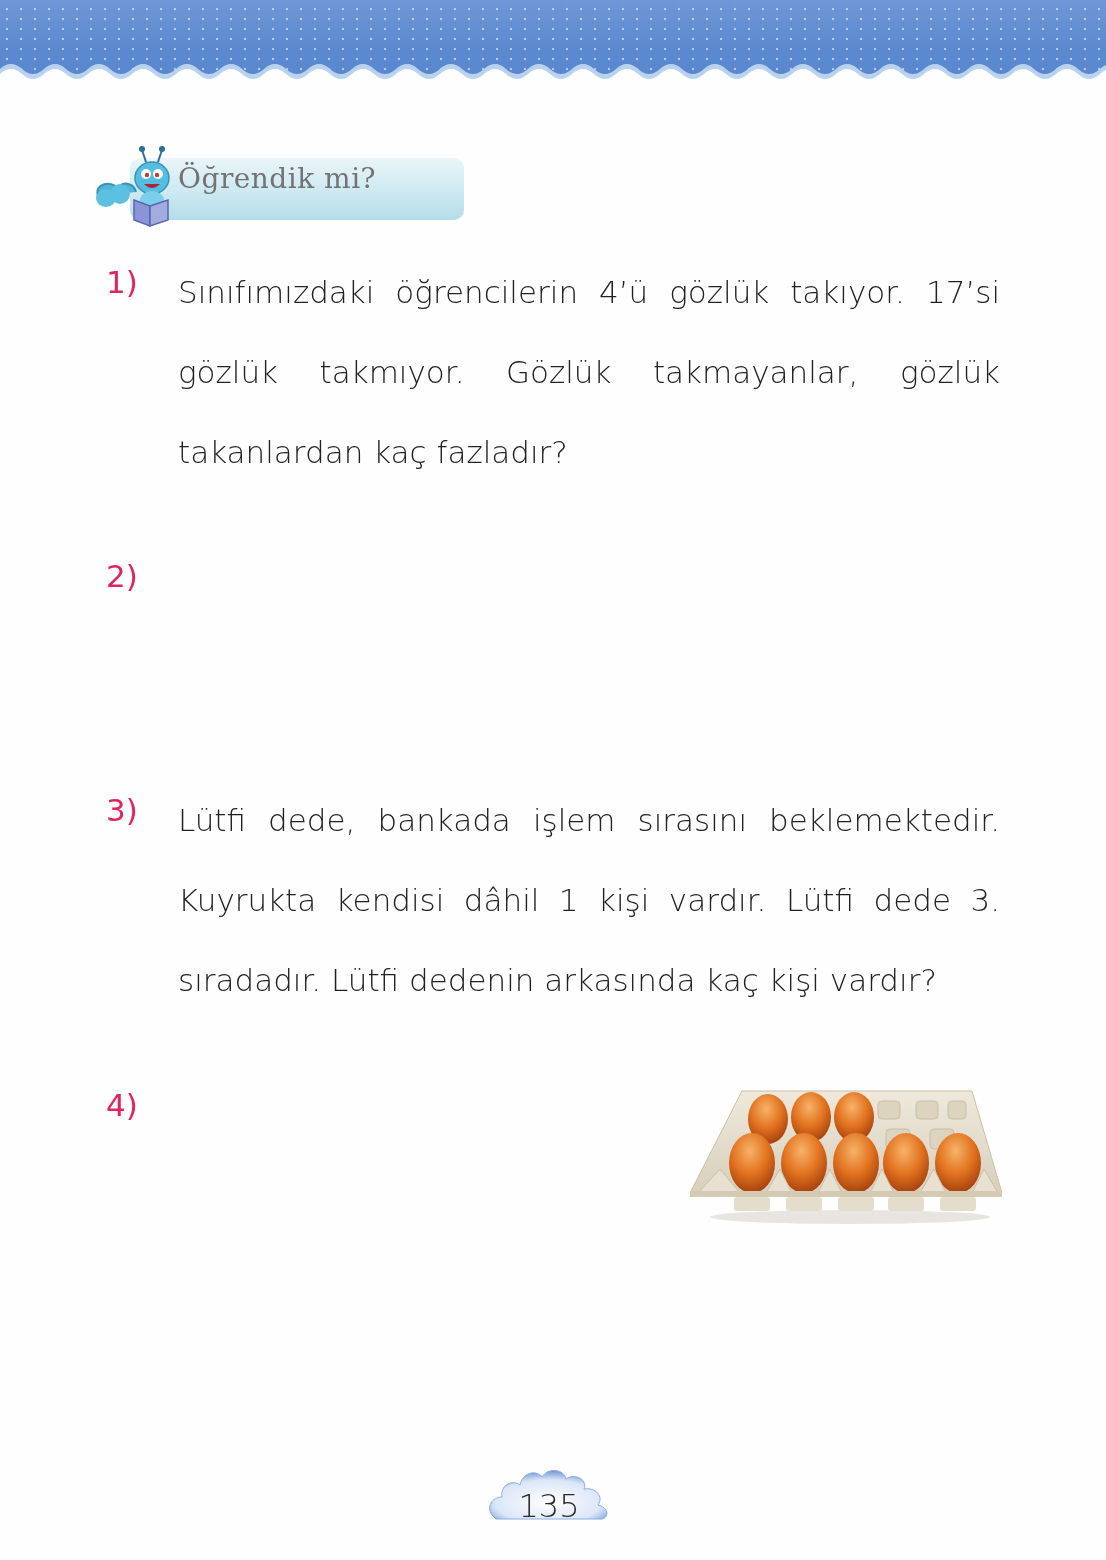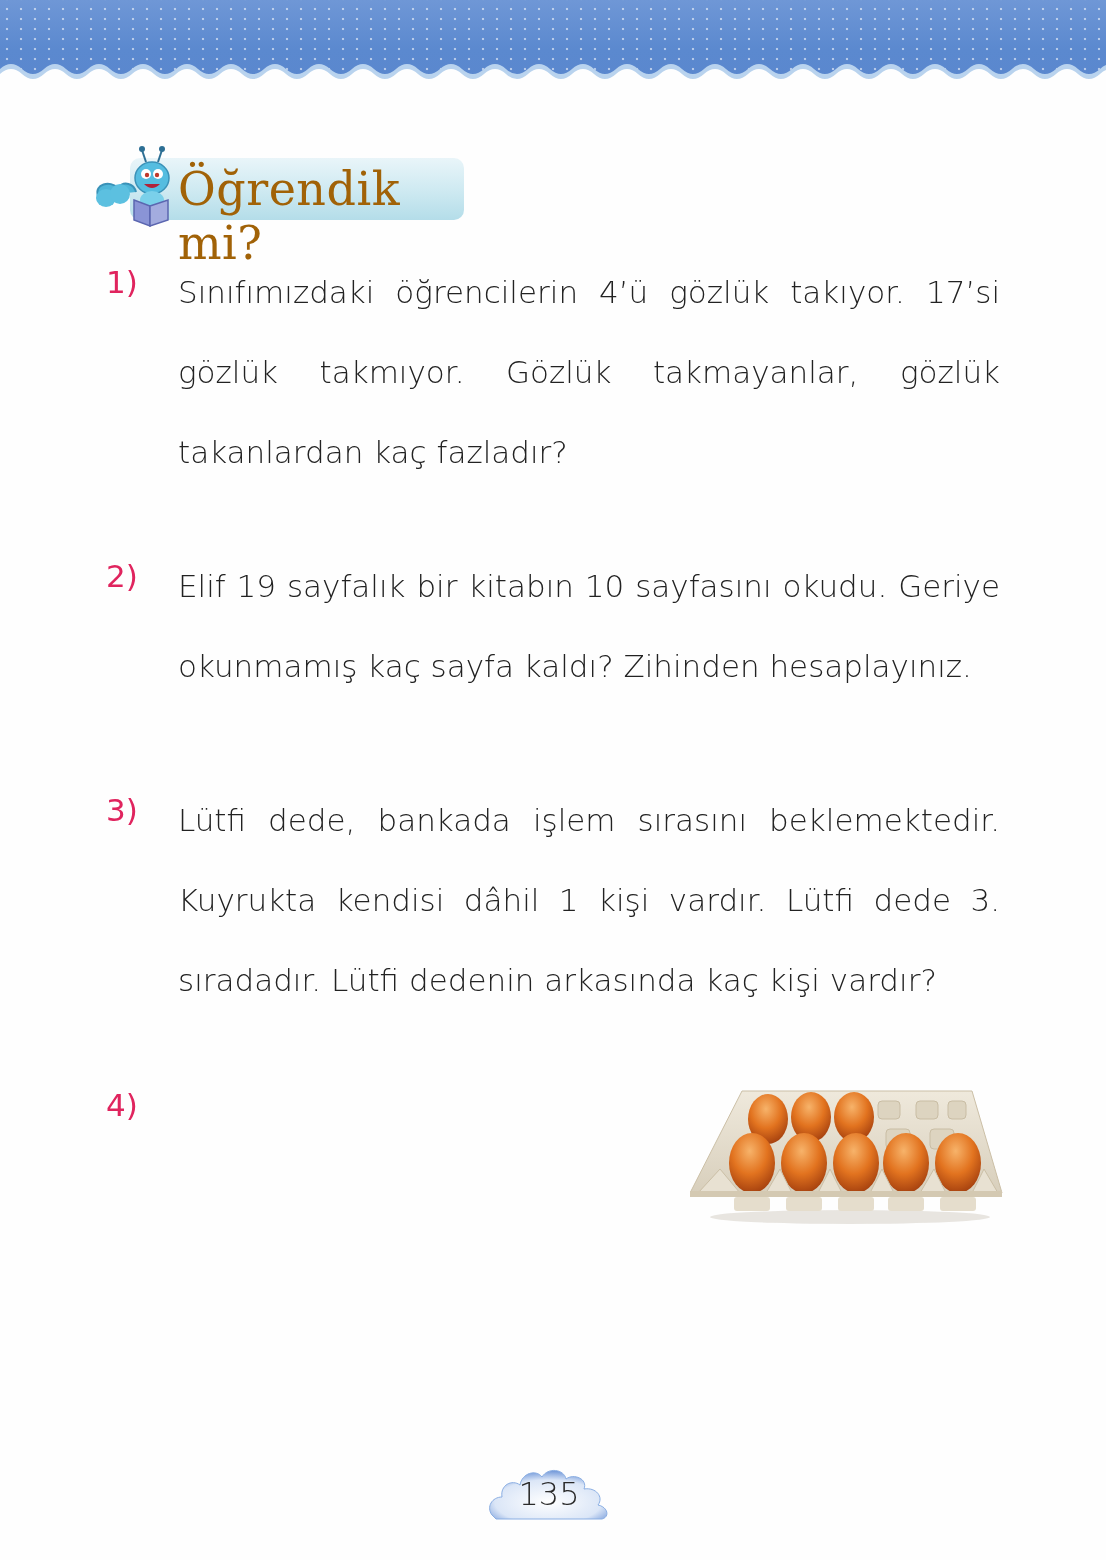--- a/index.html
+++ b/index.html
@@ -19,39 +19,39 @@
   .banner {
     position: absolute; left: 92px; top: 150px; width: 372px; height: 72px;
   }
   .banner-bg {
     position: absolute; left: 38px; top: 8px; width: 334px; height: 62px;
     border-radius: 10px;
     background: linear-gradient(180deg, #e9f5f9 0%, #cde9f1 55%, #b4dde9 100%);
   }
   .banner-title {
     position: absolute; left: 86px; top: 12px;
-    font-family: "DejaVu Serif", serif; font-size: 46px; color: #a16207;
+    font-family: "DejaVu Serif", serif; font-size: 28px; color: #737373;
     letter-spacing: 0.5px;
   }
   .mascot { position: absolute; left: 0; top: -6px; }
   .problem { position: absolute; left: 106px; width: 900px; }
   .num {
     position: absolute; left: 0; top: 0;
     color: #e0245e; font-size: 31px; line-height: 60px;
   }
   .text {
     position: absolute; left: 72px; width: 822px;
     font-size: 31px; line-height: 80px; text-align: justify;
     text-align-last: left; font-weight: 300; color: #222;
   }
   .p4 .text { width: 474px; }
   .egg-tray { position: absolute; left: 690px; top: 1085px; }
   .page-cloud { position: absolute; left: 484px; top: 1455px; width: 130px; height: 70px; }
   .page-num {
-    position: absolute; left: 0; top: 20px; width: 130px; text-align: center;
+    position: absolute; left: 0; top: 32px; width: 130px; text-align: center;
     font-size: 32px; color: #2a2a2a; font-weight: 300;
   }
 </style>
 </head>
 <body>
 
 <div class="header-band">
   <svg width="1106" height="24" viewBox="0 0 1106 24">
     <path d="M0,10 Q11,0 22,10 T44,10 T66,10 T88,10 T110,10 T132,10 T154,10 T176,10 T198,10 T220,10 T242,10 T264,10 T286,10 T308,10 T330,10 T352,10 T374,10 T396,10 T418,10 T440,10 T462,10 T484,10 T506,10 T528,10 T550,10 T572,10 T594,10 T616,10 T638,10 T660,10 T682,10 T704,10 T726,10 T748,10 T770,10 T792,10 T814,10 T836,10 T858,10 T880,10 T902,10 T924,10 T946,10 T968,10 T990,10 T1012,10 T1034,10 T1056,10 T1078,10 T1100,10 T1122,10 L1106,24 L0,24 Z" fill="#b9d3ee"></path>
     <path d="M0,15 Q11,5 22,15 T44,15 T66,15 T88,15 T110,15 T132,15 T154,15 T176,15 T198,15 T220,15 T242,15 T264,15 T286,15 T308,15 T330,15 T352,15 T374,15 T396,15 T418,15 T440,15 T462,15 T484,15 T506,15 T528,15 T550,15 T572,15 T594,15 T616,15 T638,15 T660,15 T682,15 T704,15 T726,15 T748,15 T770,15 T792,15 T814,15 T836,15 T858,15 T880,15 T902,15 T924,15 T946,15 T968,15 T990,15 T1012,15 T1034,15 T1056,15 T1078,15 T1100,15 T1122,15 L1106,24 L0,24 Z" fill="#fefefe"></path>
@@ -81,21 +81,20 @@
   <div class="banner-title">Öğrendik mi?</div>
 </div>
 
 <div class="problem p1" style="top:252px; height:190px;">
   <div class="num">1)</div>
   <div class="text">Sınıfımızdaki öğrencilerin 4’ü gözlük takıyor. 17’si gözlük takmıyor. Gözlük takmayanlar, gözlük takanlardan kaç fazladır?</div>
 </div>
 
 <div class="problem p2" style="top:546px; height:130px;">
   <div class="num">2)</div>
-  <div class="text">Elif 19 sayfalık bir kitabın 10 sayfasını okudu. Geriye okunmamış kaç sayfa kaldı? Zihinden hesaplayınız.</div>
 </div>
 
 <div class="problem p3" style="top:780px; height:190px;">
   <div class="num">3)</div>
   <div class="text">Lütfi dede, bankada işlem sırasını beklemektedir. Kuyrukta kendisi dâhil 1 kişi vardır. Lütfi dede 3. sıradadır. Lütfi dedenin arkasında kaç kişi vardır?</div>
 </div>
 
 <div class="problem p4" style="top:1075px; height:190px;">
   <div class="num">4)</div>
 </div>

